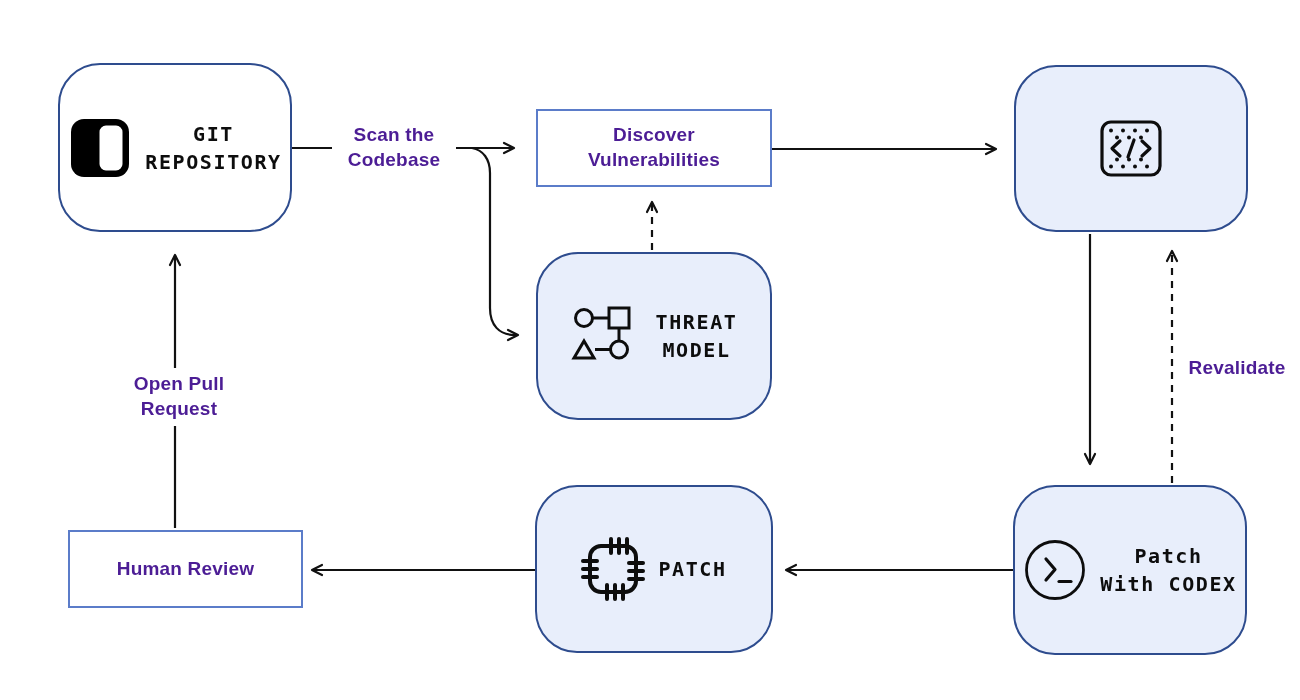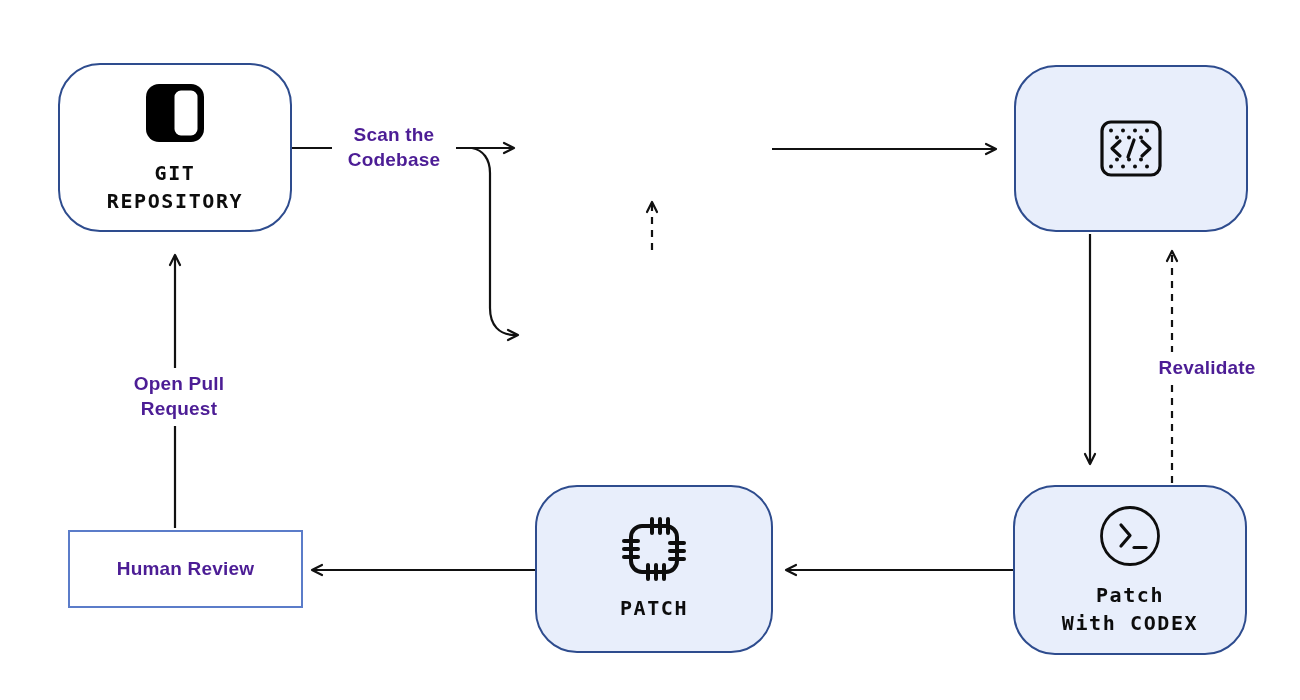--- a/index.html
+++ b/index.html
@@ -5,21 +5,21 @@
   html,body { margin:0; padding:0; background:#ffffff; }
   .canvas {
     position:relative; width:1300px; height:700px; background:#ffffff;
     overflow:hidden; font-family:"Liberation Sans", sans-serif;
   }
   svg.edges { position:absolute; left:0; top:0; width:1300px; height:700px; }
 
   .node {
     position:absolute; box-sizing:border-box;
     border:2px solid #2e4c8e; border-radius:42px; background:#ffffff;
-    display:flex; flex-direction:column; align-items:center; justify-content:center;
+    display:flex; flex-direction:row; align-items:center; justify-content:center;
     gap:13px;
   }
   .node.blue { background:#e8eefb; }
 
   .box {
     position:absolute; box-sizing:border-box;
     border:2px solid #5b7cc9; background:#ffffff;
     display:flex; align-items:center; justify-content:center;
   }
 
@@ -70,21 +70,40 @@
     </svg>
     <div class="mono-label">GIT
 REPOSITORY</div>
   </div>
 
   <div class="edge-label" style="left:332px; top:119px; width:116px; height:54px;">
     <span class="sans-label">Scan the
 Codebase</span>
   </div>
 
+  <div class="box" style="left:536px; top:109px; width:236px; height:78px;">
+    <span class="sans-label">Discover
+Vulnerabilities</span>
+  </div>
 
+  <div class="node blue" style="left:536px; top:252px; width:236px; height:168px;">
+    <svg class="icon" width="72" height="60" viewBox="0 0 72 60">
+      <g fill="none" stroke="#0d0d0d" stroke-width="3">
+        <circle cx="13" cy="12" r="8.5"></circle>
+        <line x1="21.5" y1="12" x2="38" y2="12"></line>
+        <rect x="38" y="2" width="20" height="20"></rect>
+        <line x1="48" y1="22" x2="48" y2="35"></line>
+        <circle cx="48" cy="43.5" r="8.5"></circle>
+        <line x1="39.5" y1="43.5" x2="24" y2="43.5"></line>
+        <path d="M13,35 L23,52 L3,52 Z"></path>
+      </g>
+    </svg>
+    <div class="mono-label">THREAT
+MODEL</div>
+  </div>
 
   <div class="node blue" style="left:1014px; top:65px; width:234px; height:167px;">
     <svg class="icon" width="64" height="60" viewBox="0 0 64 60">
       <rect x="3" y="3" width="58" height="53" rx="9" fill="none" stroke="#0d0d0d" stroke-width="3.2"></rect>
       <g fill="#0d0d0d">
         <circle cx="12" cy="11.5" r="2"></circle>
           <circle cx="24" cy="11.5" r="2"></circle>
           <circle cx="36" cy="11.5" r="2"></circle>
           <circle cx="48" cy="11.5" r="2"></circle>
         <circle cx="18" cy="18.5" r="2"></circle>
@@ -99,21 +118,21 @@
           <circle cx="48" cy="47.5" r="2"></circle>
       </g>
       <g fill="none" stroke="#0d0d0d" stroke-width="3.2" stroke-linecap="round" stroke-linejoin="round">
         <path d="M21,22 L13,29.5 L21,37"></path>
         <path d="M43,22 L51,29.5 L43,37"></path>
         <path d="M35,21 L29,38"></path>
       </g>
     </svg>
   </div>
 
-  <div class="edge-label" style="left:1144px; top:352px; width:118px; height:28px;">
+  <div class="edge-label" style="left:1174px; top:352px; width:118px; height:28px;">
     <span class="sans-label">Revalidate</span>
   </div>
 
   <div class="node blue" style="left:1013px; top:485px; width:234px; height:170px;">
     <svg class="icon" width="64" height="64" viewBox="0 0 64 64">
       <circle cx="32" cy="32" r="28.5" fill="none" stroke="#0d0d0d" stroke-width="2.8"></circle>
       <g fill="none" stroke="#0d0d0d" stroke-width="3.2" stroke-linecap="round" stroke-linejoin="round">
         <path d="M23,21 L32,31.5 L23,42"></path>
         <path d="M36,43.5 L48,43.5"></path>
       </g>

